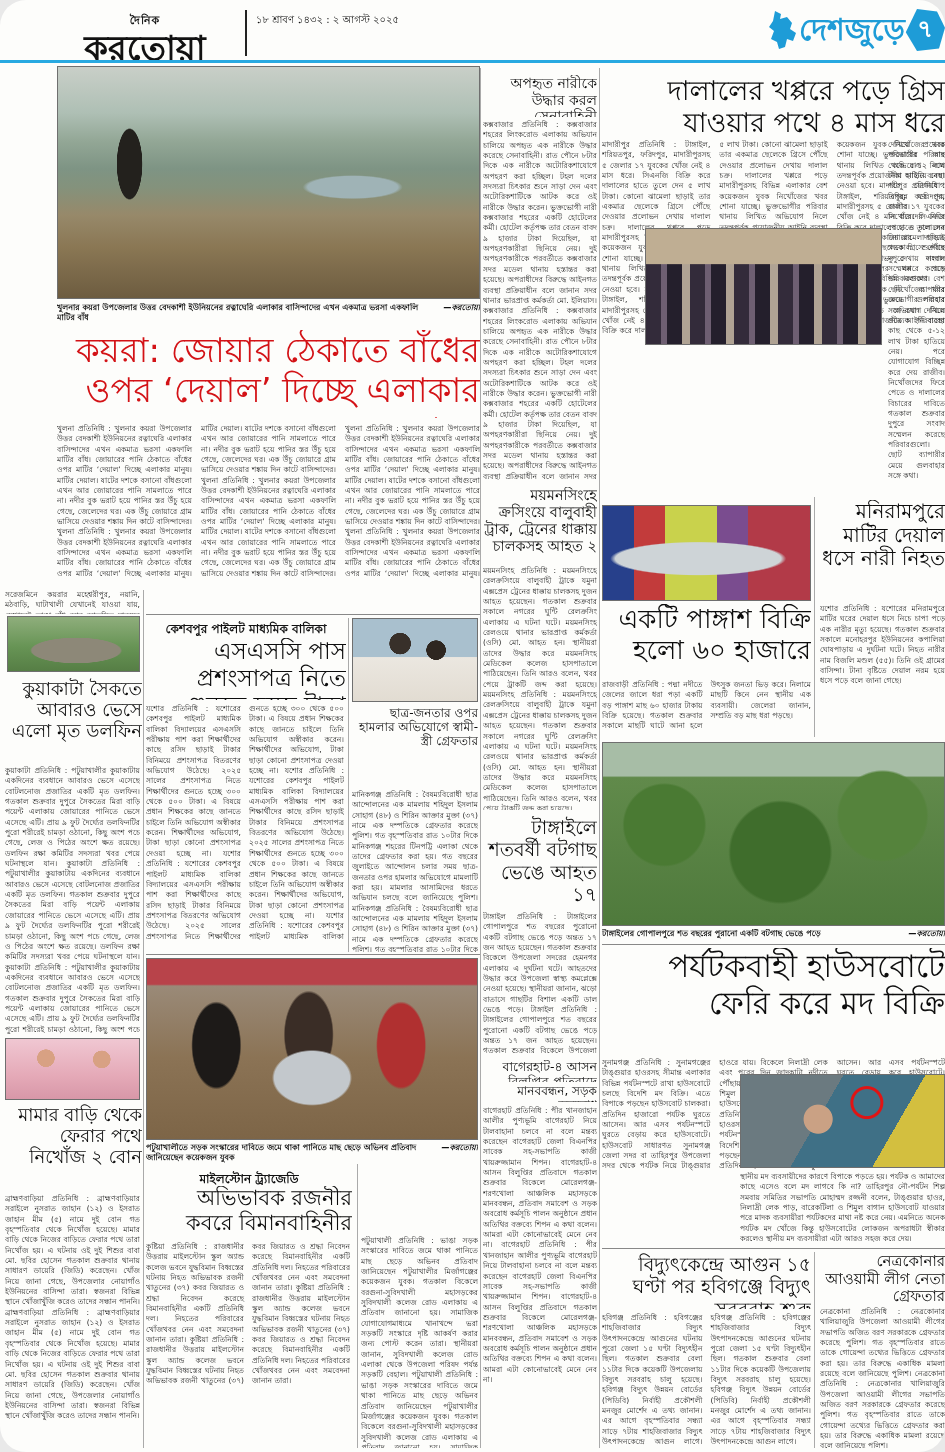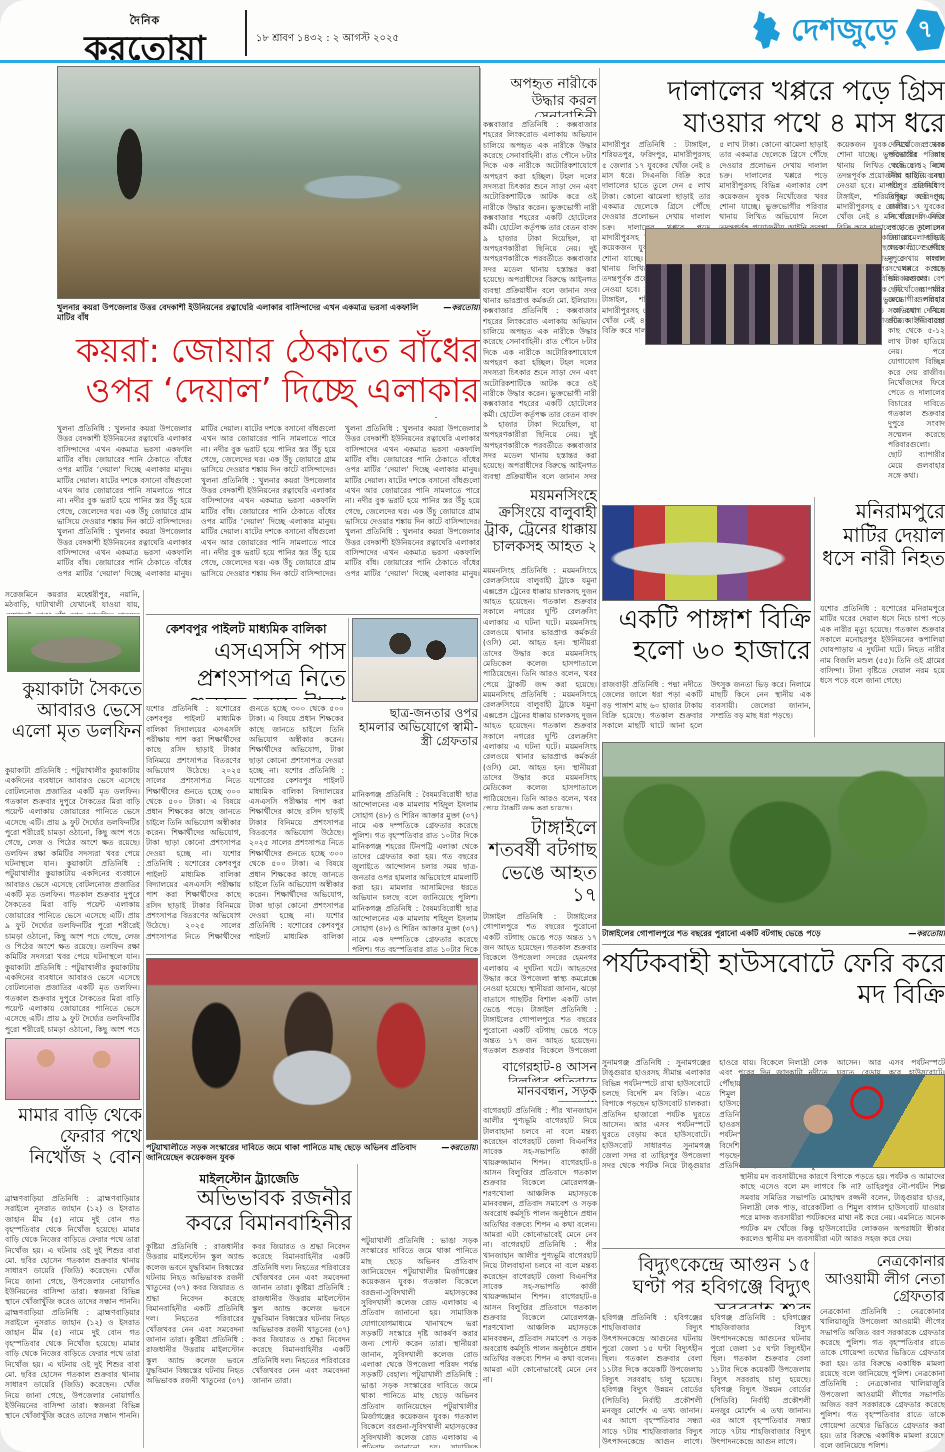--- a/index.html
+++ b/index.html
@@ -4,21 +4,21 @@
 <style>
   html,body{margin:0;padding:0;background:#e9e9e9;}
   #page{position:relative;width:945px;height:1452px;background:#fdfdfb;overflow:hidden;
         font-family:"DejaVu Sans",sans-serif;color:#111;border-radius:26px;}
   .abs{position:absolute;}
   
   #masthead-pre{font-size:11px;font-weight:bold;letter-spacing:1px;}
   #masthead-title{font-size:34px;font-weight:bold;line-height:1;}
   .vrule{width:2px;background:#222;}
   #date-day{font-size:17px;font-weight:bold;}
-  #date-full{font-size:10px;margin-top:18px;}
+  #date-full{font-size:10px;margin-top:0;}
   #section-label{font-size:30px;font-weight:bold;color:#1e9cd7;line-height:1;}
   #page-badge{width:40px;height:44px;background:#1e9cd7;color:#fff;font-size:24px;font-weight:bold;
      display:flex;align-items:center;justify-content:center;
      clip-path:polygon(30% 2%,80% 8%,100% 45%,85% 92%,30% 98%,2% 55%);}
   .hrule-blue{height:3px;background:#29a9e1;}
   .hrule{height:1px;background:#888;}
   .vrule-thin{width:1px;background:#aaa;}
   
   .hl{font-weight:normal;text-align:right;line-height:1.18;color:#0d0d0d;overflow:hidden;}
   .hl-red{color:#d31216;}
@@ -41,21 +41,21 @@
 <div id="page">
 
   <div class="abs" style="left:55px;top:12px;width:180px;text-align:center;">
     <div id="masthead-pre">দৈনিক</div>
     <div id="masthead-title">করতোয়া</div>
   </div>
   <div class="abs vrule" style="left:245px;top:10px;height:46px;"></div>
   <div class="abs" style="left:256px;top:12px;width:220px;">
     <div id="date-full">১৮ শ্রাবণ ১৪৩২ : ২ আগস্ট ২০২৫</div>
   </div>
-  <div class="abs" style="left:700px;top:8px;width:245px;display:flex;align-items:center;gap:8px;justify-content:flex-end;">
+  <div class="abs" style="left:700px;top:8px;width:245px;display:flex;align-items:center;justify-content:flex-end;">
     <svg width="34" height="42" viewBox="0 0 34 42">
       <path d="M10 2 L16 5 L15 10 L22 8 L27 14 L25 20 L31 24 L28 32 L22 30 L20 38 L14 40 L12 33 L6 30 L9 22 L4 18 L8 12 Z" fill="#1e9cd7"></path>
     </svg>
     <div id="section-label">দেশজুড়ে</div>
     <div id="page-badge">৭</div>
   </div>
   <div class="abs hrule-blue" style="left:0;top:60px;width:945px;"></div>
 
   <div class="abs vrule-thin" style="left:480px;top:68px;height:1380px;"></div>
   <div class="abs vrule-thin" style="left:599px;top:68px;height:1380px;"></div>
@@ -160,21 +160,21 @@
          radial-gradient(circle 42px at 18% 45%, #4a7a33 95%, transparent),
          radial-gradient(circle 52px at 52% 60%, #3f6d2c 95%, transparent),
          radial-gradient(circle 46px at 82% 40%, #55833c 95%, transparent),
          linear-gradient(180deg,#a7bda6 0%,#a7bda6 18%,#618a4b 19%,#4f7a3c 100%);"></div>
   <div class="abs cap" style="left:602px;top:929px;width:343px;height:13px;">
     <span>টাঙ্গাইলের গোপালপুরে শত বছরের পুরানো একটি বটগাছ ভেঙে পড়ে</span>
     <span class="credit">—করতোয়া</span>
   </div>
 
   <div class="abs hrule" style="left:602px;top:944px;width:343px;"></div>
-  <div class="abs hl" style="left:602px;top:948px;width:343px;height:104px;font-size:26px;">পর্যটকবাহী হাউসবোটে ফেরি করে মদ বিক্রি</div>
+  <div class="abs hl" style="left:602px;top:948px;width:343px;height:104px;font-size:31px;">পর্যটকবাহী হাউসবোটে ফেরি করে মদ বিক্রি</div>
   <div class="abs body cols3" style="left:602px;top:1058px;width:343px;height:186px;">সুনামগঞ্জ প্রতিনিধি : সুনামগঞ্জের টাঙ্গুয়ার হাওরসহ সীমান্ত এলাকার বিভিন্ন পর্যটনস্পটে রাখা হাউসবোটে চলছে বিদেশি মদ বিক্রি। এতে বিপাকে পড়ছেন হাউসবোট চালকরা। প্রতিদিন হাজারো পর্যটক ঘুরতে আসেন। আর এসব পর্যটনস্পটে ঘুরতে বেড়ায় করে হাউসবোটে। হাউসবোট সাধারণত সুনামগঞ্জ জেলা সদর বা তাহিরপুর উপজেলা সদর থেকে পর্যটক নিয়ে টাঙ্গুয়ার হাওরে যায়। বিকেলে নিলাদ্রী লেক এবং পরের দিন জাদুকাটা নদীতে পৌঁছায়। জাদুকাটা নদীর বারেকটিলা, শিমুল বাগান বা টিলার গড় পাড়ে হাউসবোট রাখা হয়। সুনামগঞ্জ প্রতিনিধি : সুনামগঞ্জের টাঙ্গুয়ার হাওরসহ সীমান্ত এলাকার বিভিন্ন পর্যটনস্পটে রাখা হাউসবোটে চলছে বিদেশি মদ বিক্রি। এতে বিপাকে পড়ছেন হাউসবোট চালকরা। প্রতিদিন হাজারো পর্যটক ঘুরতে আসেন। আর এসব পর্যটনস্পটে ঘুরতে বেড়ায় করে হাউসবোটে। হাউসবোট সাধারণত সুনামগঞ্জ জেলা সদর বা তাহিরপুর উপজেলা সদর থেকে পর্যটক নিয়ে টাঙ্গুয়ার হাওরে যায়। বিকেলে নিলাদ্রী লেক এবং পরের দিন জাদুকাটা নদীতে পৌঁছায়। জাদুকাটা নদীর বারেকটিলা, শিমুল বাগান বা টিলার গড় পাড়ে হাউসবোট রাখা হয়। </div>
   <div class="abs ph" style="left:740px;top:1074px;width:205px;height:94px;
        background:
          radial-gradient(circle at 62% 30%, transparent 0 13px, #e01414 14px 16px, transparent 17px),
          radial-gradient(circle 15px at 38% 48%, #caa184 94%, transparent),
          linear-gradient(120deg,#6b7a80 0 40%,#3f7086 40% 72%,#d3bf3f 72% 100%);"></div>
   <div class="abs body" style="left:740px;top:1172px;width:205px;height:70px;">স্থানীয় মদ ব্যবসায়ীদের কারণে বিপাকে পড়তে হয়। পর্যটক ও আমাদের কাছে এসেও বলে মদ লাগবে কি না? তাহিরপুর নৌ-পর্যটন শিল্প সমবায় সমিতির সভাপতি মোহাম্মদ রজ্জনী বলেন, টাঙ্গুয়ার হাওর, নিলাদ্রী লেক পাড়, বারেকটিলা ও শিমুল বাগান হাউসবোট যাওয়ার পরে মাদক ব্যবসায়ীরা পর্যটকদের মাথা নষ্ট করে নেয়। এমনিতে অনেক পর্যটক মদ খোঁজে কিন্তু হাউসবোটের লোকজন অপরাধটা স্বীকার করলেও স্থানীয় মদ ব্যবসায়ীরা এটা আরও সহজ করে দেয়।</div>
 
   <div class="abs hrule" style="left:602px;top:1248px;width:343px;"></div>
   <div class="abs hl" style="left:602px;top:1253px;width:209px;height:56px;font-size:19px;">বিদ্যুৎকেন্দ্রে আগুন ১৫ ঘণ্টা পর হবিগঞ্জে বিদ্যুৎ সরবরাহ শুরু</div>

